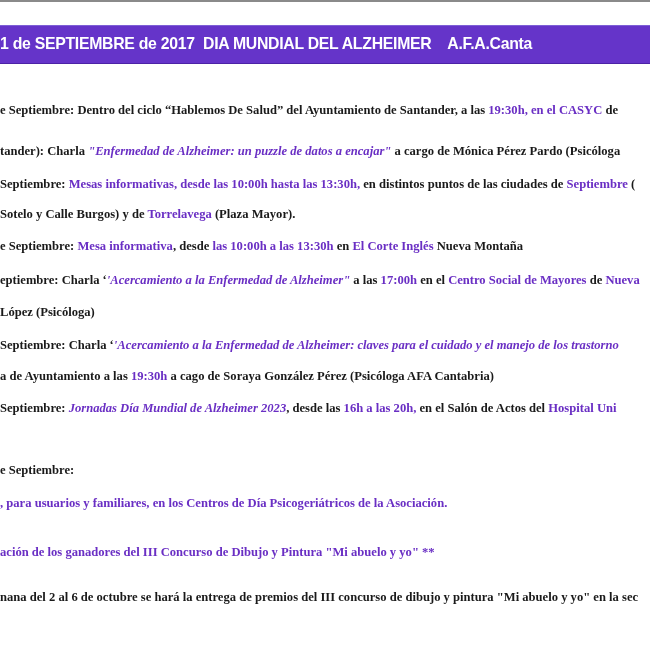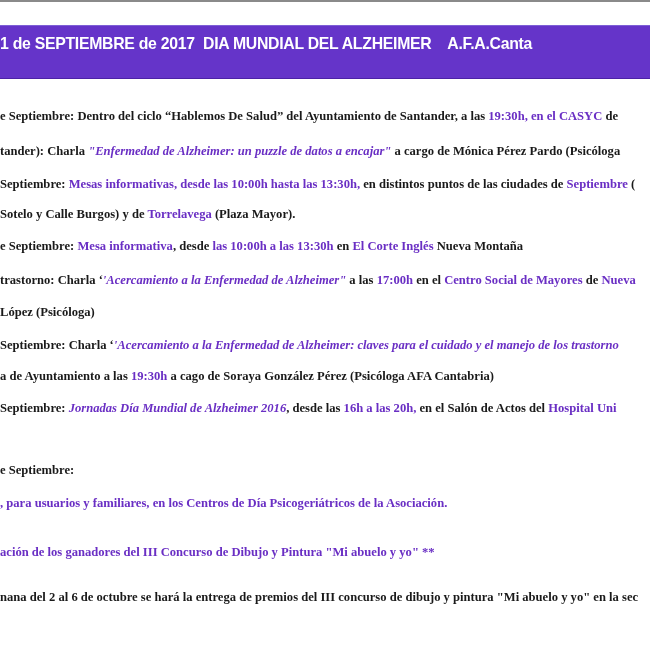--- a/index.html
+++ b/index.html
@@ -18,21 +18,21 @@
       position: absolute;
       left: 0; top: 0;
       width: 650px; height: 2px;
       background: #8a8a8a;
     }
     .header-bar {
       position: absolute;
       left: 0;
       top: 25px;
       width: 650px;
-      height: 54px;
+      height: 39px;
       background: #6534c9;
       border-top: 1px solid #7d5fd6;
       border-bottom: 1px solid #4c22a6;
       box-sizing: border-box;
       overflow: hidden;
       white-space: nowrap;
     }
     .header-text {
       position: absolute;
       left: 0px;
@@ -60,54 +60,54 @@
   </style>
 </head>
 <body>
 
 <div class="top-rule"></div>
 
 <div class="header-bar">
   <span class="header-text">1 de SEPTIEMBRE de 2017  DIA MUNDIAL DEL ALZHEIMER    A.F.A.Canta</span>
 </div>
 
-<div class="line" style="top:108px">
+<div class="line" style="top:102px">
   <span>e Septiembre:  Dentro del ciclo “Hablemos De Salud”  del Ayuntamiento de Santander, a las </span><span class="p">19:30h,  en el CASYC</span><span> de</span>
 </div>
 <div class="line" style="top:143px">
   <span>tander):   Charla </span><span class="p i">"Enfermedad de Alzheimer: un puzzle de datos a encajar"</span><span> a cargo de Mónica Pérez Pardo (Psicóloga</span>
 </div>
 
 <div class="line" style="top:176px">
   <span>Septiembre:  </span><span class="p">Mesas informativas, desde las 10:00h hasta las 13:30h,</span><span>  en distintos puntos de las ciudades de </span><span class="p">Septiembre</span><span> (</span>
 </div>
 <div class="line" style="top:206px">
   <span>Sotelo y Calle Burgos)  y  de </span><span class="p">Torrelavega</span><span> (Plaza Mayor).</span>
 </div>
 
 <div class="line" style="top:238px">
   <span>e Septiembre: </span><span class="p">Mesa informativa</span><span>, desde </span><span class="p">las 10:00h  a las 13:30h</span><span> en </span><span class="p">El Corte Inglés</span><span> Nueva Montaña</span>
 </div>
 
 <div class="line" style="top:272px">
-  <span>trastorno: Charla ‘</span><span class="p i">'Acercamiento a la Enfermedad de Alzheimer"</span><span> a las </span><span class="p">17:00h</span><span> en el </span><span class="p">Centro Social de Mayores</span><span> de </span><span class="p">Nueva</span>
+  <span>eptiembre: Charla ‘</span><span class="p i">'Acercamiento a la Enfermedad de Alzheimer"</span><span> a las </span><span class="p">17:00h</span><span> en el </span><span class="p">Centro Social de Mayores</span><span> de </span><span class="p">Nueva</span>
 </div>
 <div class="line" style="top:304px">
   <span>López (Psicóloga)</span>
 </div>
 
 <div class="line" style="top:337px">
   <span> Septiembre: Charla ‘</span><span class="p i">'Acercamiento a la Enfermedad de Alzheimer: claves para el cuidado y el manejo de los trastorno</span>
 </div>
 <div class="line" style="top:368px">
   <span>a de Ayuntamiento a las </span><span class="p">19:30h</span><span> a cago de Soraya González Pérez (Psicóloga AFA Cantabria)</span>
 </div>
 
 <div class="line" style="top:400px">
-  <span>Septiembre: </span><span class="p i">Jornadas Día Mundial de Alzheimer 2016</span><span>, desde las </span><span class="p">16h a las 20h,</span><span> en el Salón de Actos del </span><span class="p">Hospital Uni</span>
+  <span>Septiembre: </span><span class="p i">Jornadas Día Mundial de Alzheimer 2023</span><span>, desde las </span><span class="p">16h a las 20h,</span><span> en el Salón de Actos del </span><span class="p">Hospital Uni</span>
 </div>
 
 <div class="line" style="top:462px">
   <span>e Septiembre:</span>
 </div>
 <div class="line" style="top:495px">
   <span class="p">, para usuarios y familiares, en los Centros de Día  Psicogeriátricos de la Asociación.</span>
 </div>
 <div class="line" style="top:544px">
   <span class="p">ación de los ganadores del III Concurso de Dibujo y Pintura "Mi abuelo y yo" **</span>

